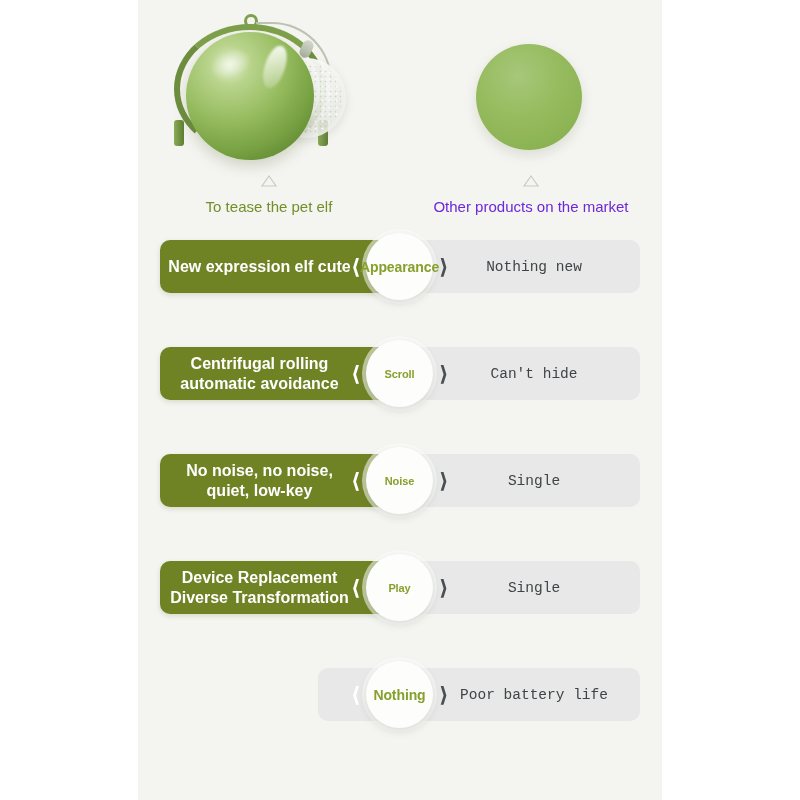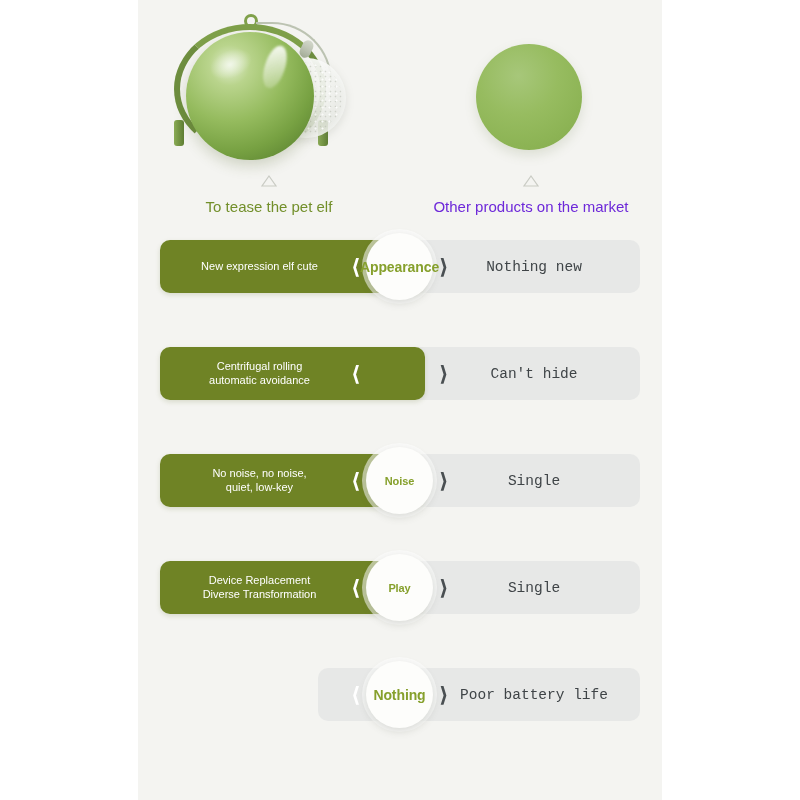--- a/index.html
+++ b/index.html
@@ -233,22 +233,22 @@
     align-items: center;
     box-sizing: border-box;
     padding-right: 74px;
     padding-left: 8px;
     box-shadow: 0 2px 5px rgba(90,105,35,0.18);
   }
   .cmp-left-text {
     width: 100%;
     text-align: center;
     color: #ffffff;
-    font-size: 11px;
-    font-weight: normal;
+    font-size: 16px;
+    font-weight: bold;
     line-height: 1.22;
     white-space: pre-line;
   }
 
   .chev {
     position: absolute;
     top: 50%;
     transform: translateY(-50%);
     font-size: 21px;
     line-height: 1;
@@ -337,20 +337,23 @@
 
     <div class="cmp-row">
       <div class="cmp-right">
         <span class="cmp-right-text">Can't hide</span>
       </div>
       <div class="cmp-left">
         <span class="cmp-left-text">Centrifugal rolling
 automatic avoidance</span>
       </div>
       <span class="chev chev-left">⟨</span>
+      <div class="badge">
+        <span class="badge-text">Scroll</span>
+      </div>
       <span class="chev chev-right">⟩</span>
     </div>
 
     <div class="cmp-row">
       <div class="cmp-right">
         <span class="cmp-right-text">Single</span>
       </div>
       <div class="cmp-left">
         <span class="cmp-left-text">No noise, no noise,
 quiet, low-key</span>

